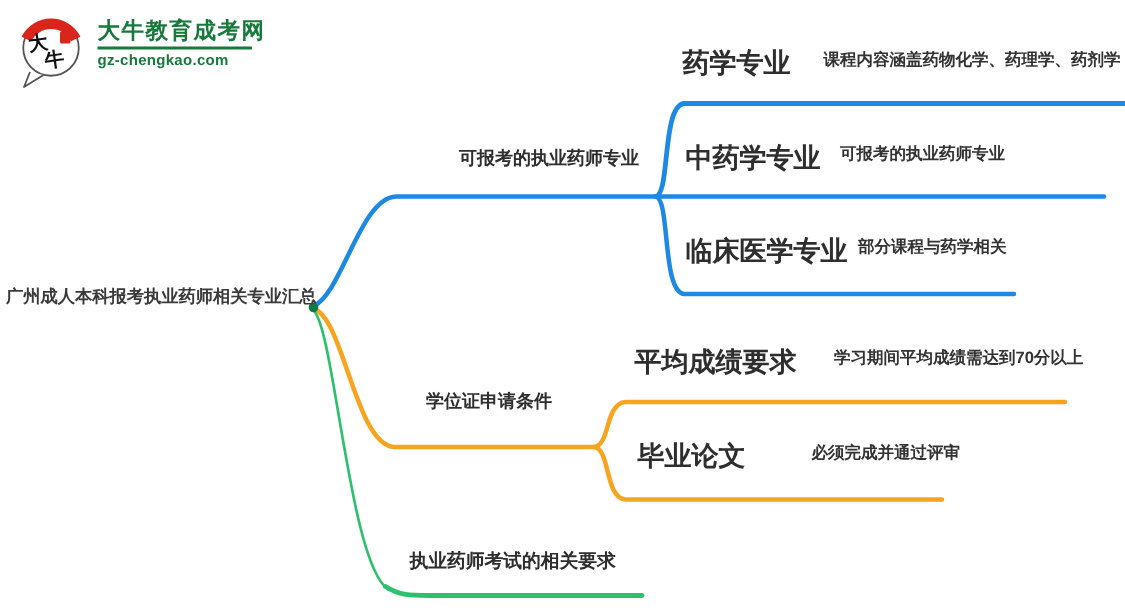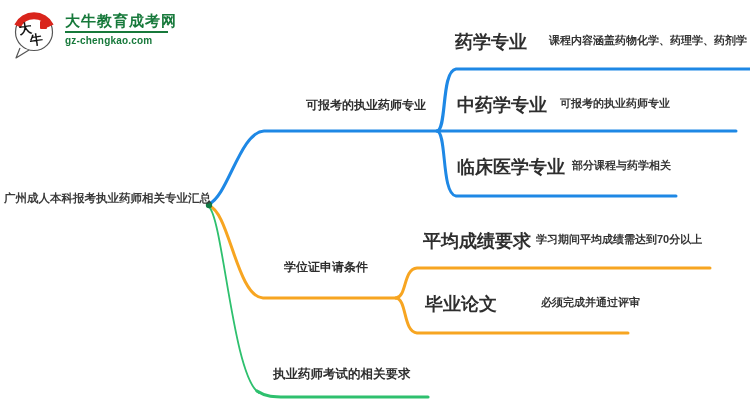--- a/index.html
+++ b/index.html
@@ -20,21 +20,21 @@
   .root-node{left:4px;top:192px;font-size:11.5px;font-weight:600;color:#3a3a3a;}
   .branch-label{font-size:12px;font-weight:600;}
   .b1-label{left:286px;top:99px;margin-left:20px;}
   .b2-label{left:284px;top:261px;}
   .b3-label{left:273px;top:367px;font-size:12.5px;}
   .child-label{font-size:18px;font-weight:600;}
   .child-detail{font-size:11px;font-weight:700;color:#333;}
   .c1l{left:455px;top:32px;}  .c1d{left:549px;top:34px;}
   .c2l{left:457px;top:95px;}  .c2d{left:560px;top:97px;}
   .c3l{left:457px;top:157px;} .c3d{left:572px;top:159px;}
-  .c4l{left:423px;top:231px;} .c4d{left:536px;top:233px;}
+  .c4l{left:423px;top:231px;} .c4d{left:556px;top:233px;}
   .c5l{left:425px;top:294px;} .c5d{left:520px;top:296px;margin-left:21px;}
 </style>
 </head>
 <body>
 
 <div id="canvas">
 
   <div class="logo">
     <svg class="logo-icon" viewBox="0 0 46 50">
       <circle cx="21" cy="21" r="18.5" fill="#ffffff" stroke="#555" stroke-width="1.2"></circle>

